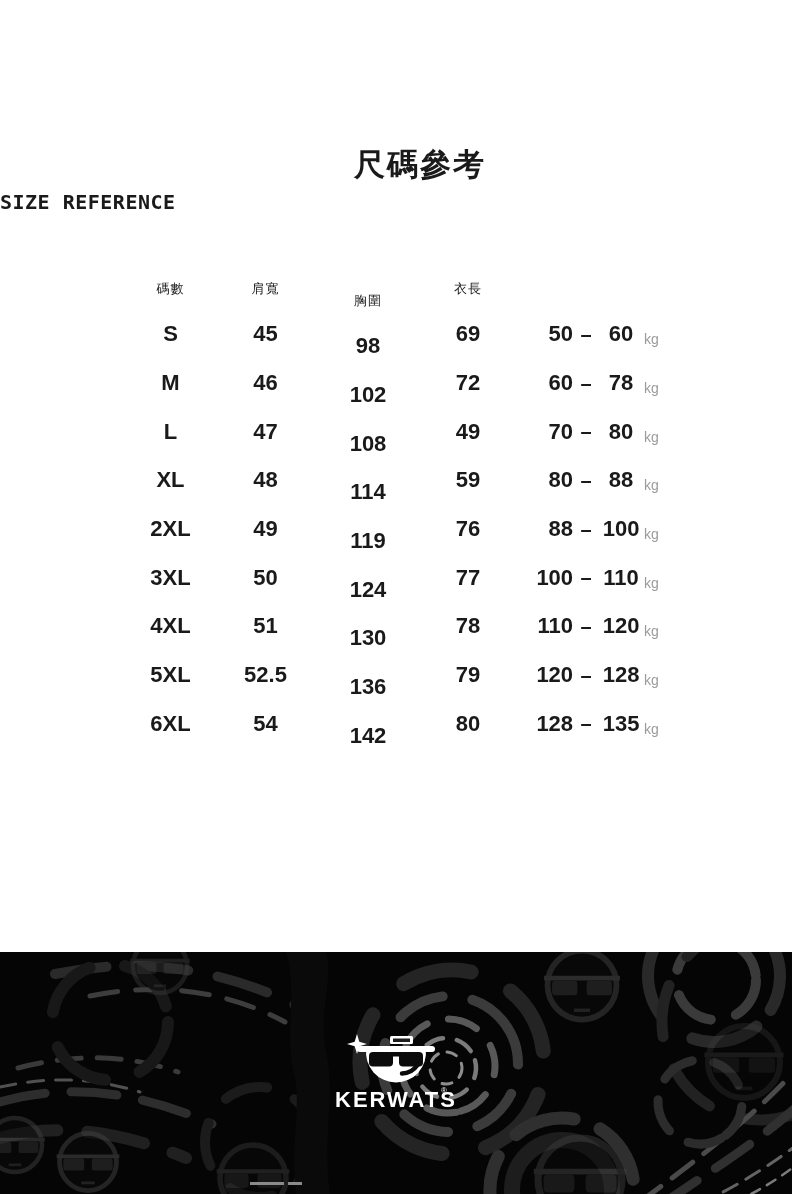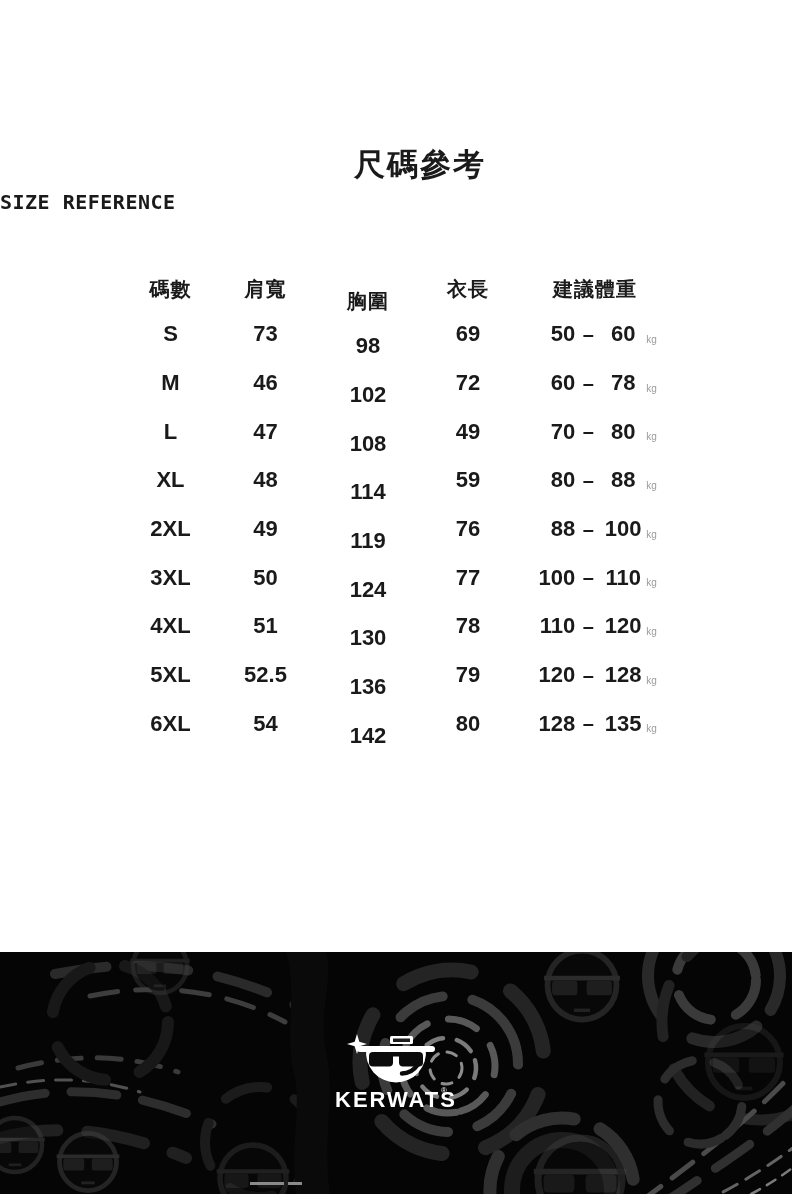--- a/index.html
+++ b/index.html
@@ -10,50 +10,49 @@
   .title-zh{
     position:absolute;top:144px;left:0;width:792px;height:42px;line-height:42px;
     text-align:center;font-size:31px;font-weight:700;letter-spacing:2px;margin-left:24px;
   }
   .title-en{
     position:absolute;top:189px;left:0;width:792px;height:26px;line-height:26px;
     text-align:left;font-family:"DejaVu Sans Mono",monospace;
     font-size:20px;font-weight:700;letter-spacing:0.5px;
   }
   .size-table{position:absolute;top:268px;left:128px;width:544px;}
-  .thead{display:flex;height:42px;align-items:center;font-size:20px;font-weight:700;letter-spacing:1px;}
+  .thead{display:flex;height:42px;align-items:center;font-size:13px;font-weight:400;letter-spacing:1px;}
   .trow{display:flex;height:48.7px;align-items:center;font-size:22px;font-weight:700;}
   .cell{display:flex;justify-content:center;align-items:center;}
   .c1{width:85px;}.c2{width:105px;}.c3{width:100px;margin-top:24px;}.c4{width:100px;}.c5{width:154px;}
   .c5.cell{justify-content:center;}
   .w-min{min-width:42px;text-align:right;}
   .w-dash{width:26px;text-align:center;font-size:20px;}
   .w-max{min-width:44px;text-align:center;}
-  .w-kg{font-size:10px;font-weight:400;color:#9b9b9b;margin-left:1px;position:relative;top:5px;}
+  .w-kg{font-size:14px;font-weight:400;color:#9b9b9b;margin-left:1px;position:relative;top:5px;}
   .banner{position:absolute;top:952px;left:0;width:792px;height:272px;background:#050505;}
   .banner svg{display:block;}
 </style>
 </head>
 <body>
 
 <div class="title-zh">尺碼參考</div>
 <div class="title-en">SIZE REFERENCE</div>
 
 <div class="size-table">
   <div class="thead">
     <span class="cell c1">碼數</span>
     <span class="cell c2">肩寬</span>
     <span class="cell c3">胸圍</span>
     <span class="cell c4">衣長</span>
-    <span class="cell c5">建議體重</span>
   </div>
   <div class="tbody">
   <div class="trow">
     <span class="cell c1">S</span>
-    <span class="cell c2">73</span>
+    <span class="cell c2">45</span>
     <span class="cell c3">98</span>
     <span class="cell c4">69</span>
     <span class="cell c5">
       <span class="w-min">50</span>
       <span class="w-dash">–</span>
       <span class="w-max">60</span>
       <span class="w-kg">kg</span>
     </span>
   </div>
 

